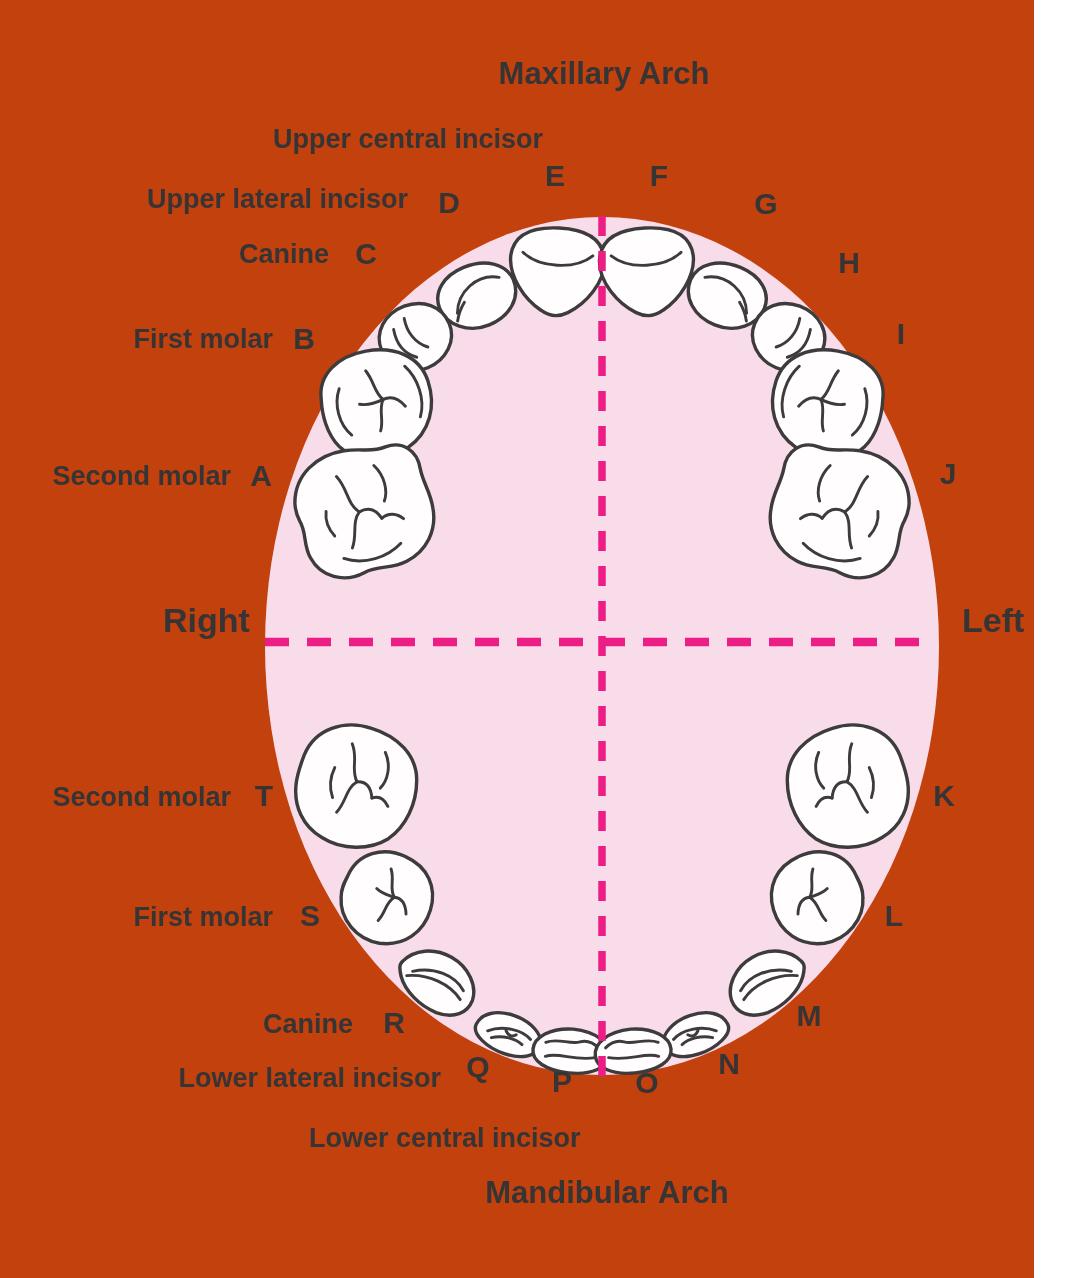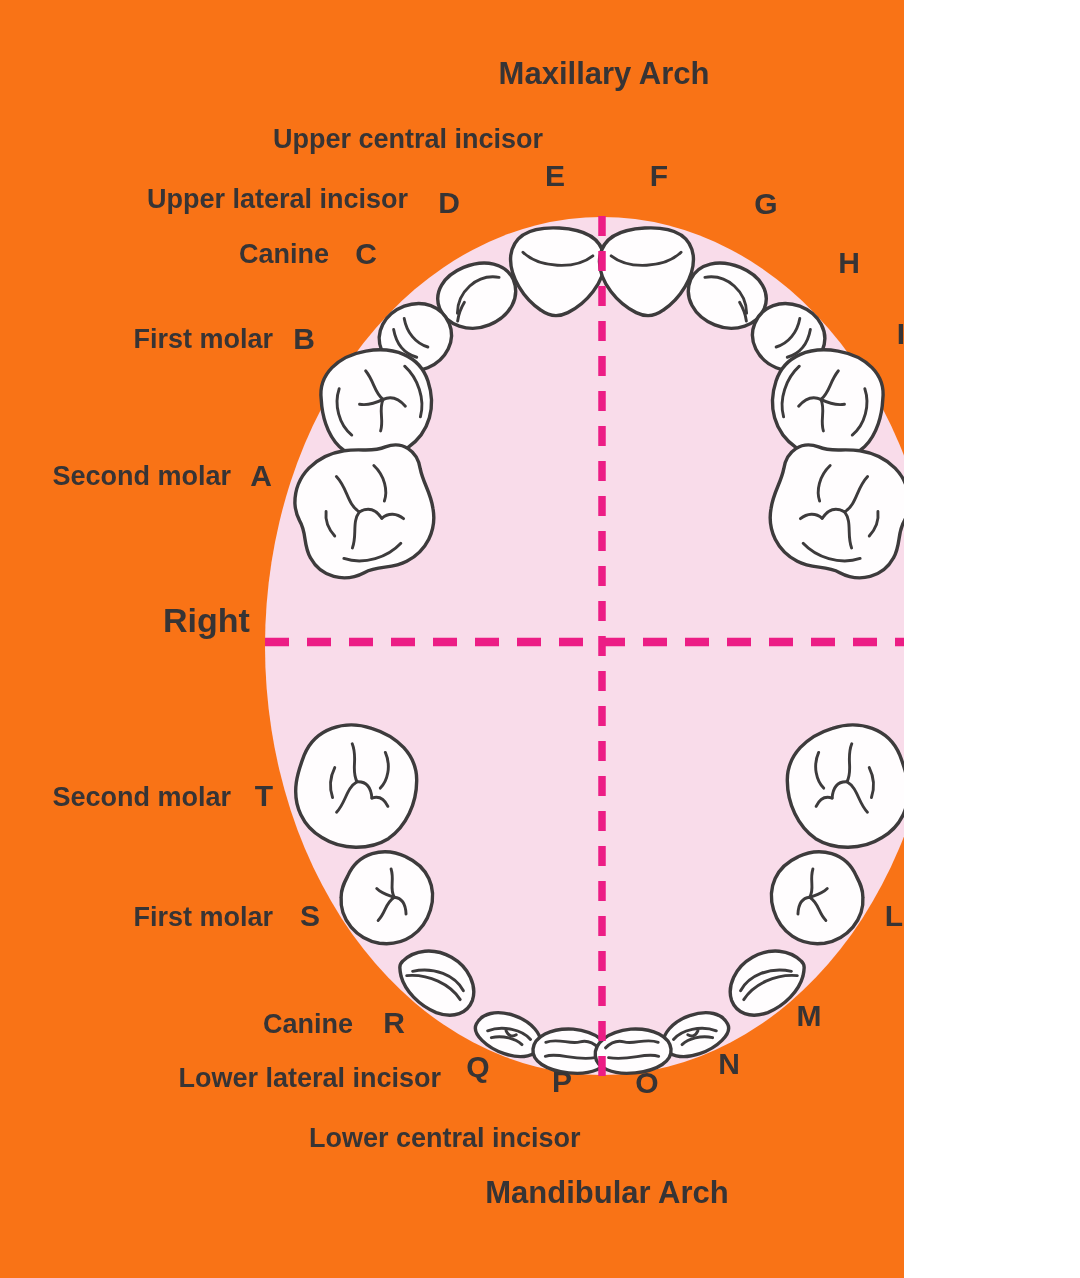--- a/index.html
+++ b/index.html
@@ -1,19 +1,19 @@
 <!DOCTYPE html>
 <html><head>
 <meta charset="utf-8">
 <style>
   html,body { margin:0; padding:0; background:#ffffff; }
   .stage {
     position:relative;
-    width:904px; height:1278px;
-    background:#f97316;
+    width:1034px; height:1278px;
+    background:#c2410c;
     font-family:"Liberation Sans", sans-serif;
     overflow:hidden;
   }
   svg { display:block; }
   .tooth-body {
     fill:#fffdfe;
     stroke:#3d3b3c;
     stroke-width:3.4;
     stroke-linejoin:round;
   }

